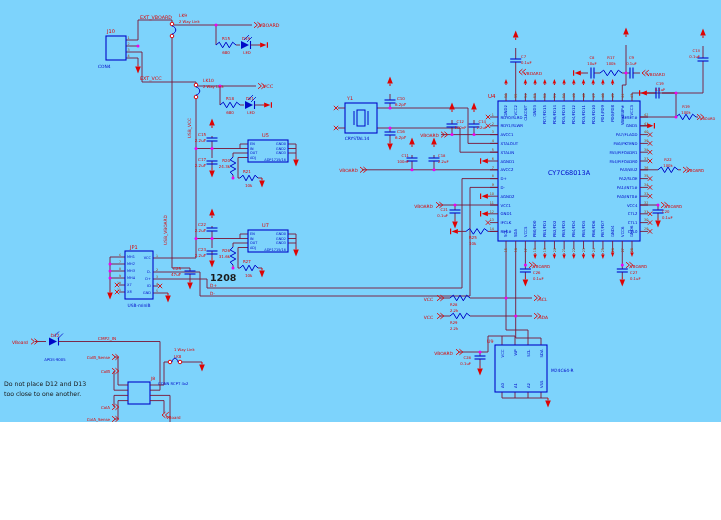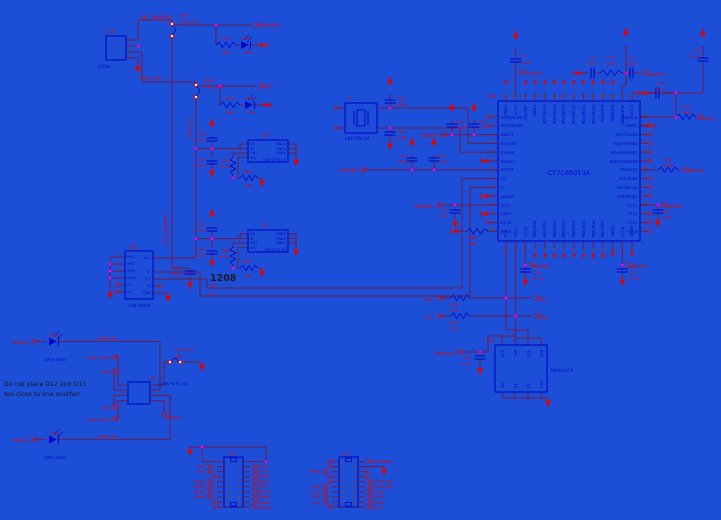--- a/index.html
+++ b/index.html
@@ -1,16 +1,16 @@
 <!DOCTYPE html>
 <html><head>
 <meta charset="utf-8">
 <style>
   html,body{margin:0;padding:0;background:#ffffff;}
-  .stage{position:relative;width:721px;height:520px;background:#1d4ed8;overflow:hidden;}
+  .stage{position:relative;width:721px;height:422px;background:#7dd3fc;overflow:hidden;}
   svg text{font-family:"DejaVu Sans",sans-serif;}
 </style>
 </head>
 <body>
 
 <div class="stage">
   <svg id="sch" width="721" height="520" viewBox="0 0 721 520">
       <polyline points="126,40 138,40 138,20 172,20 172,22" fill="none" stroke="#7a1535" stroke-width="0.9"></polyline>
       <polyline points="126,46 138,46" fill="none" stroke="#7a1535" stroke-width="0.9"></polyline>
       <polyline points="126,52 142,52 142,82 196,82 196,83" fill="none" stroke="#7a1535" stroke-width="0.9"></polyline>

